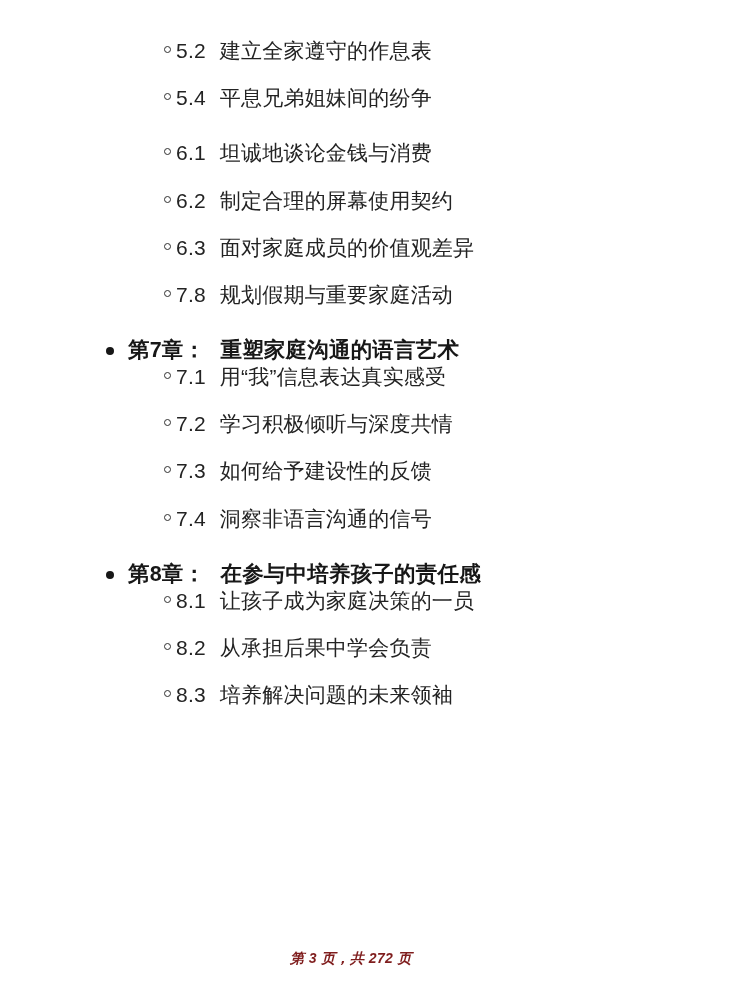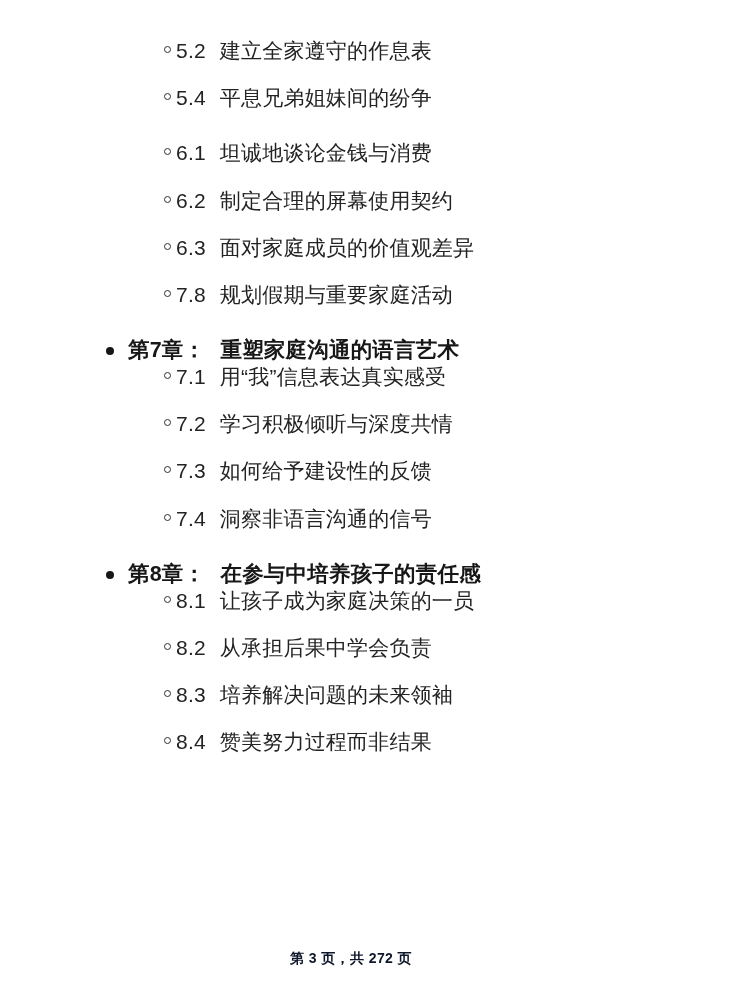--- a/index.html
+++ b/index.html
@@ -101,22 +101,23 @@
   }
   
   .footer {
     position: absolute;
     left: 0;
     right: 0;
     bottom: 32px;
     text-align: center;
     font-size: 14px;
     font-weight: 700;
-    color: #0f172a;
+    color: #7f1d1d;
     letter-spacing: 0.4px;
+    font-style: italic;
   }
 </style>
 </head>
 <body>
 
 <div class="page">
 
   <div class="toc">
 
     <div class="section-block chapter-block">
@@ -204,25 +205,20 @@
         <li class="section">
           <span class="bullet"></span>
           <span class="num">8.2</span>
           <span class="text">从承担后果中学会负责</span>
         </li>
         <li class="section">
           <span class="bullet"></span>
           <span class="num">8.3</span>
           <span class="text">培养解决问题的未来领袖</span>
         </li>
-        <li class="section">
-          <span class="bullet"></span>
-          <span class="num">8.4</span>
-          <span class="text">赞美努力过程而非结果</span>
-        </li>
       </ul>
     </div>
 
   </div>
 
   <div class="footer">第 3 页，共 272 页</div>
 
 </div>
 
 </body></html>

